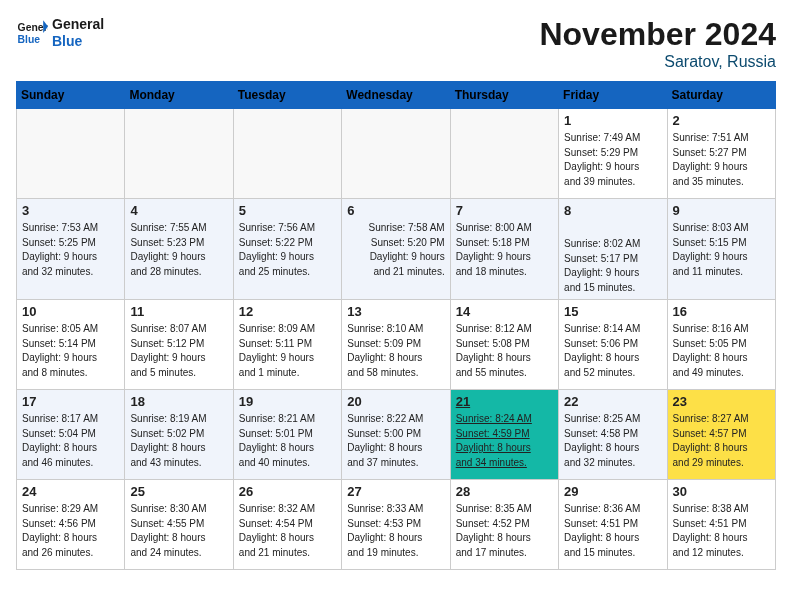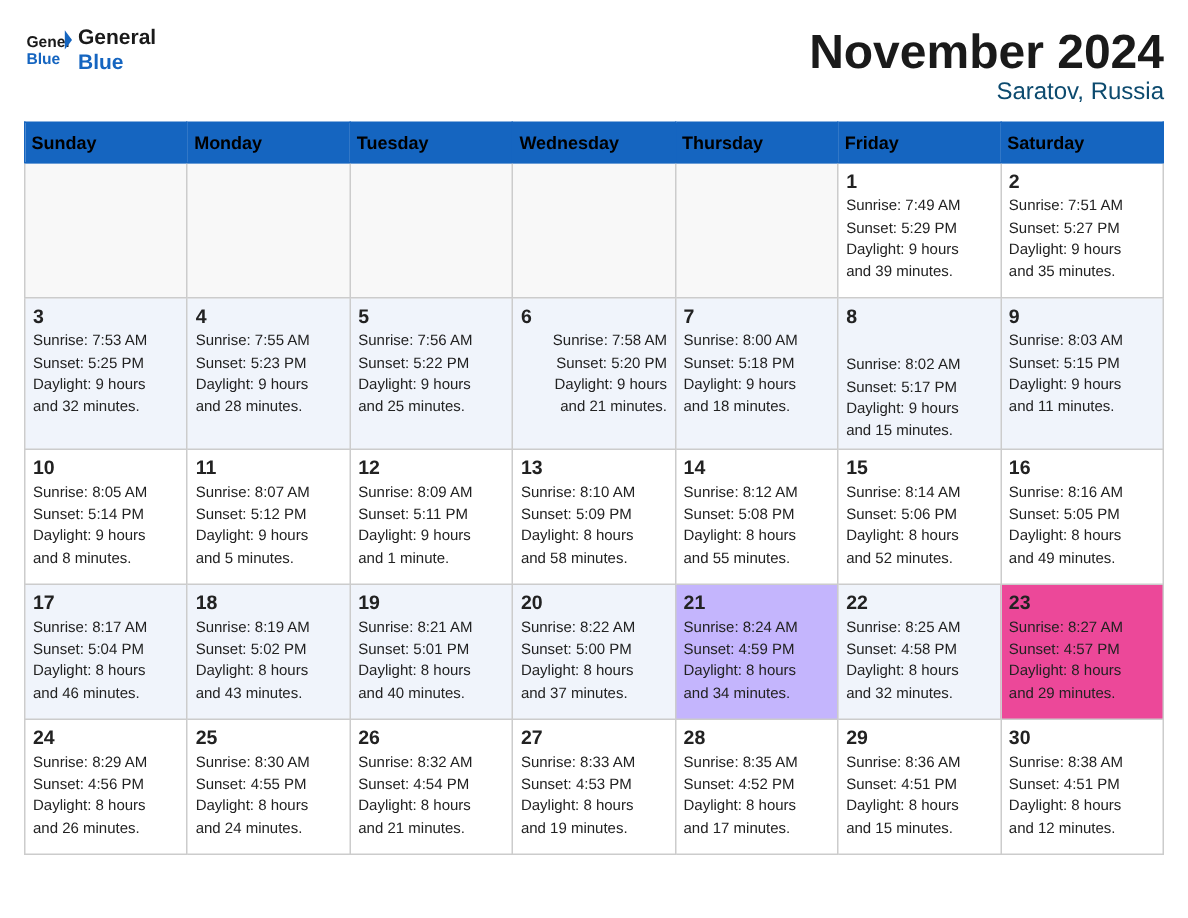--- a/index.html
+++ b/index.html
@@ -256,35 +256,35 @@
 Daylight: 8 hours
 and 40 minutes.</div>
         </td>
         <td style="background: rgb(240, 244, 251);">
           <span class="day-number">20</span>
           <div class="cell-text" style="white-space: pre-line;">Sunrise: 8:22 AM
 Sunset: 5:00 PM
 Daylight: 8 hours
 and 37 minutes.</div>
         </td>
-        <td style="background: #c4b5fd;">
+        <td style="background: #14b8a6; text-decoration: underline;">
           <span class="day-number">21</span>
           <div class="cell-text" style="white-space: pre-line;">Sunrise: 8:24 AM
 Sunset: 4:59 PM
 Daylight: 8 hours
 and 34 minutes.</div>
         </td>
         <td style="background: rgb(240, 244, 251);">
           <span class="day-number">22</span>
           <div class="cell-text" style="white-space: pre-line;">Sunrise: 8:25 AM
 Sunset: 4:58 PM
 Daylight: 8 hours
 and 32 minutes.</div>
         </td>
-        <td style="background: #ec4899;">
+        <td style="background: #fde047;">
           <span class="day-number">23</span>
           <div class="cell-text" style="white-space: pre-line;">Sunrise: 8:27 AM
 Sunset: 4:57 PM
 Daylight: 8 hours
 and 29 minutes.</div>
         </td>
       </tr>
       <tr>
         <td>
           <span class="day-number">24</span>

